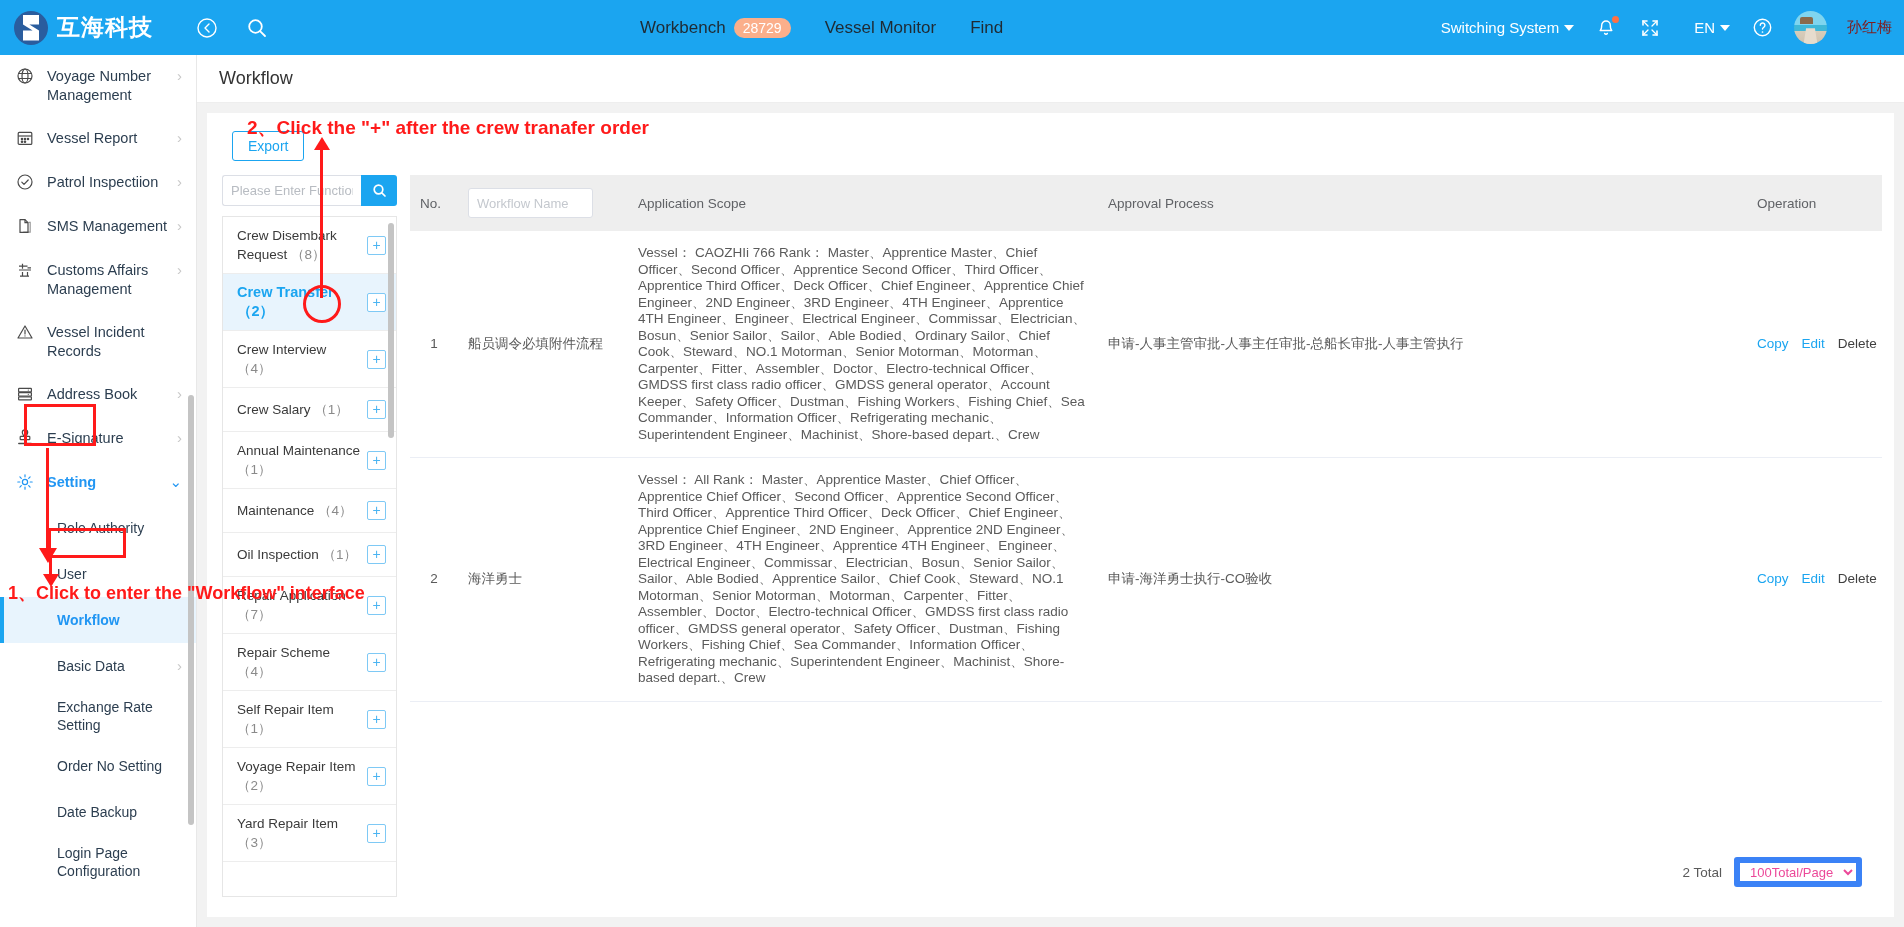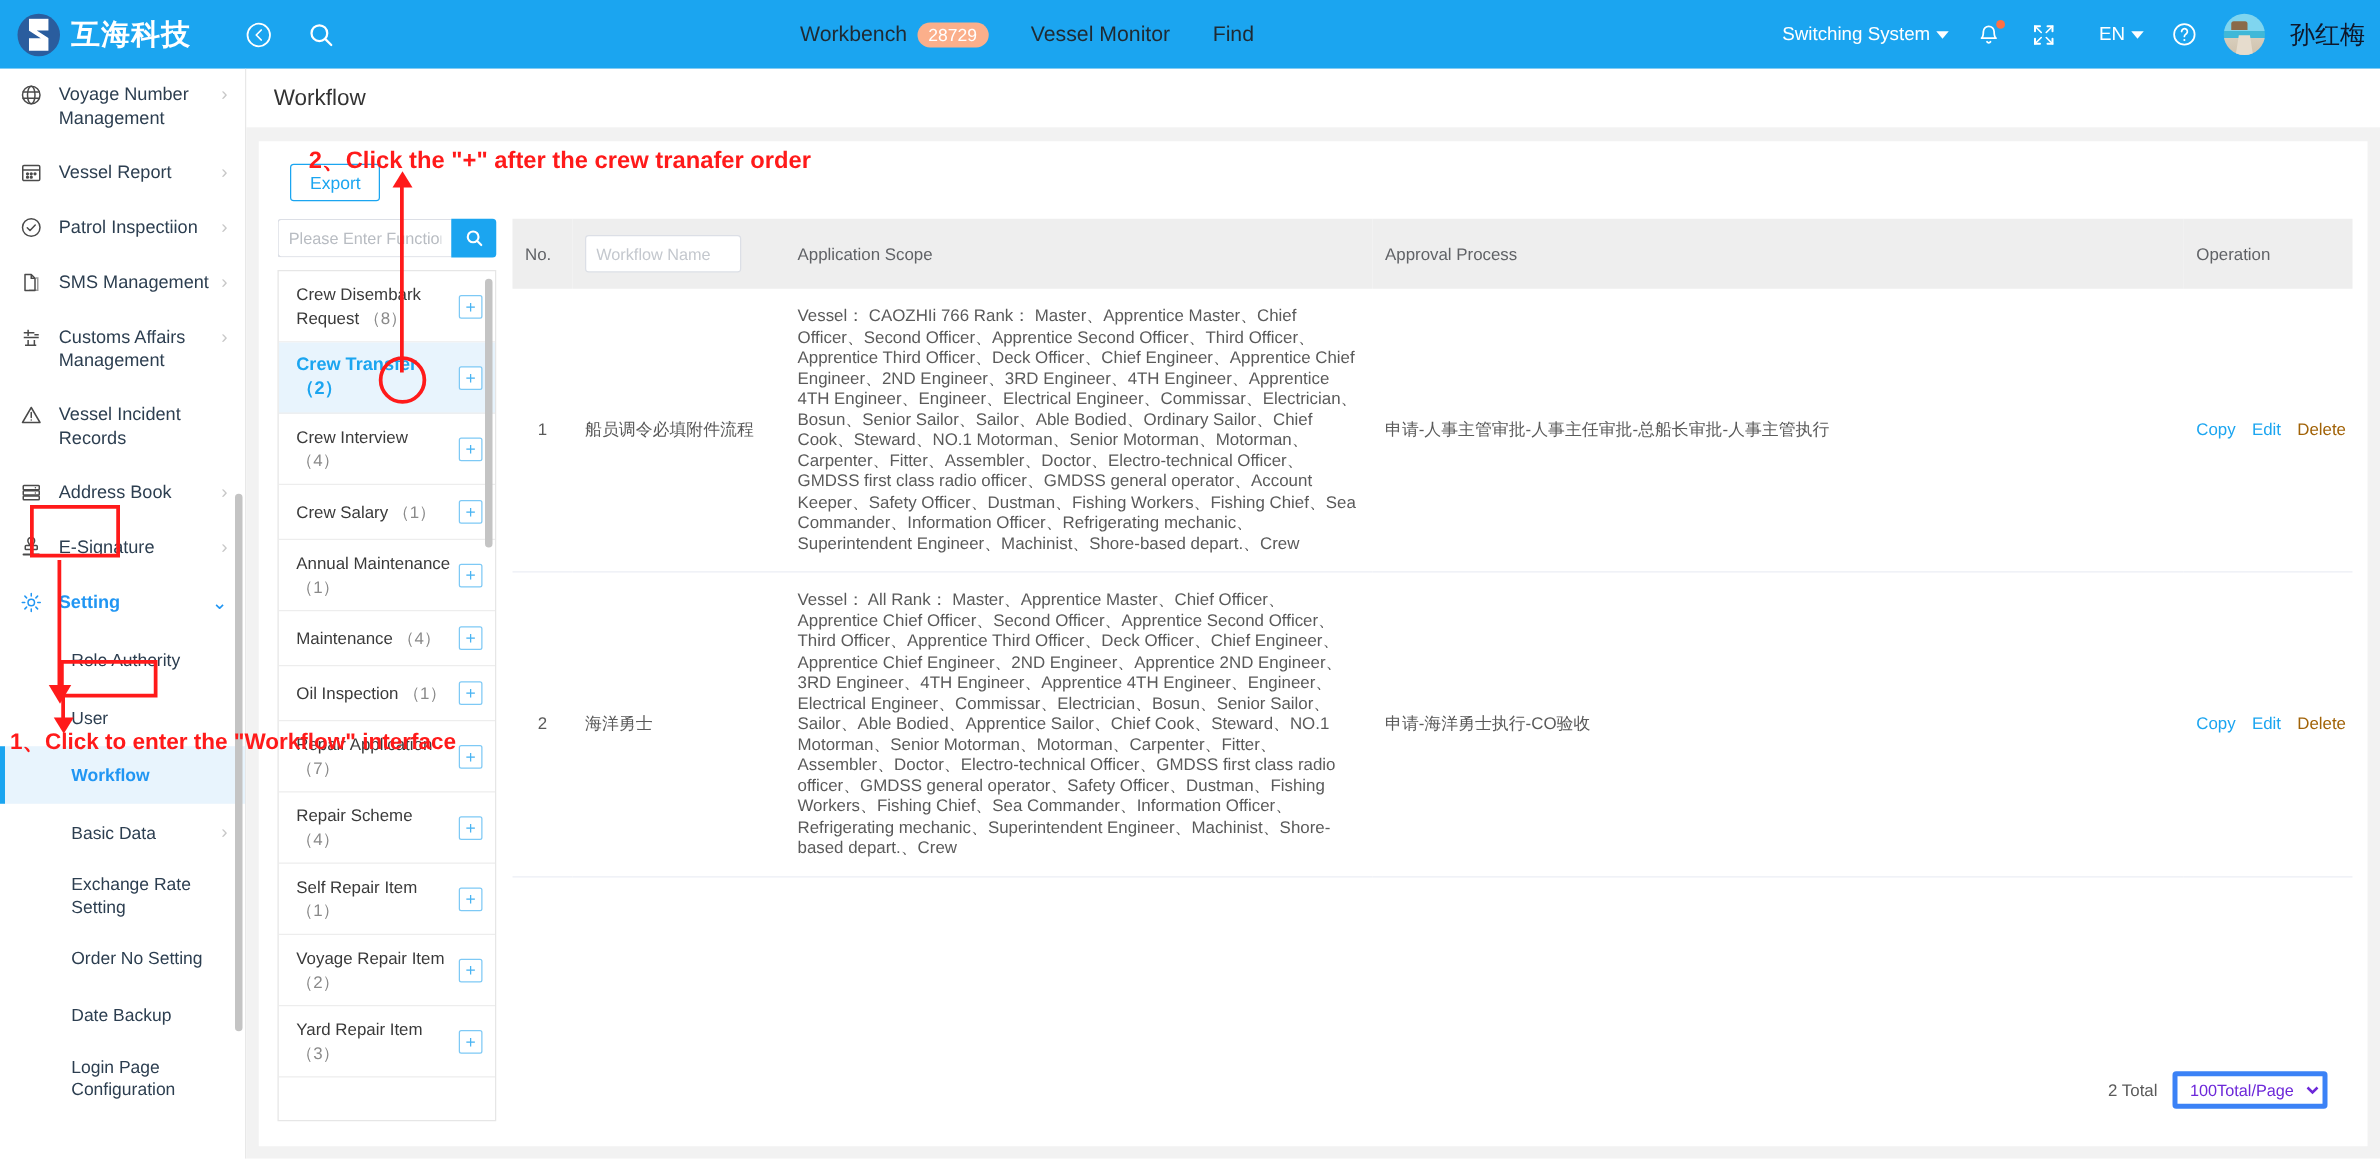--- a/index.html
+++ b/index.html
@@ -75,21 +75,21 @@
     position: relative; flex: none;
   }
   .avatar::after {
     content:""; position:absolute; left:11px; top:15px; width:11px; height:18px;
     background:#e6dccd; transform: perspective(14px) rotateX(22deg);
   }
   .avatar::before{
     content:""; position:absolute; left:6px; top:6px; width:13px; height:7px;
     background:#8a6a4a; border-radius: 2px 2px 0 0;
   }
-  .user-name { color:#0f172a; font-size:20px; white-space:nowrap; cursor:pointer;text-align:center;}
+  .user-name { color:#7f1d1d; font-size:15px; white-space:nowrap; cursor:pointer;text-align:center;}
 
   
   .sidebar {
     position: absolute; left: 0; top: 55px; width: 197px; height: 872px;
     background: #fff; border-right: 1px solid #e8e8e8; overflow: hidden;
   }
   .side-item {
     display: flex; align-items: flex-start; padding: 0 14px 0 15px;
     min-height: 44px; cursor: pointer; position: relative;
   }
@@ -222,30 +222,30 @@
     border-bottom: 1px solid #ebeef5; vertical-align: middle; line-height: 16.5px;
   }
   .col-no { width: 48px; text-align: center; }
   .col-name { width: 170px; }
   .col-scope { width: 470px; }
   .col-appr { width: auto; }
   .col-op { width: 135px; }
   .scope-cell { color: #4a4a4a; word-break: break-word; }
   .op-links { display: flex; gap: 13px; }
   .op-link { color: #1BA5F0; cursor: pointer; font-size: 13.5px; }
-  .op-link.danger { color: #a16207; }
+  .op-link.danger { color: #404040; }
 
   .pager {
     position: absolute; right: 20px; bottom: 18px; display: flex;
     align-items: center; gap: 12px;
   }
   .pg-total { font-size: 13.5px; color: #5a5a5a; text-align: right; }
   .pg-select {
-    border: 4px solid #3b82f6; border-radius: 3px; height: 30px;
-    font-size: 13px; color: #6d28d9; padding: 0 6px; background: #fff;
+    border: 6px solid #3b82f6; border-radius: 3px; height: 30px;
+    font-size: 13px; color: #ec4899; padding: 0 6px; background: #fff;
     font-family: "Liberation Sans", sans-serif;
   }
 
   
   .anno { position: absolute; pointer-events: none; }
   .anno-text {
     color: #FF1A1A; font-weight: bold; white-space: nowrap;
     font-family: "Liberation Sans", sans-serif;
   }
   .anno-box {

